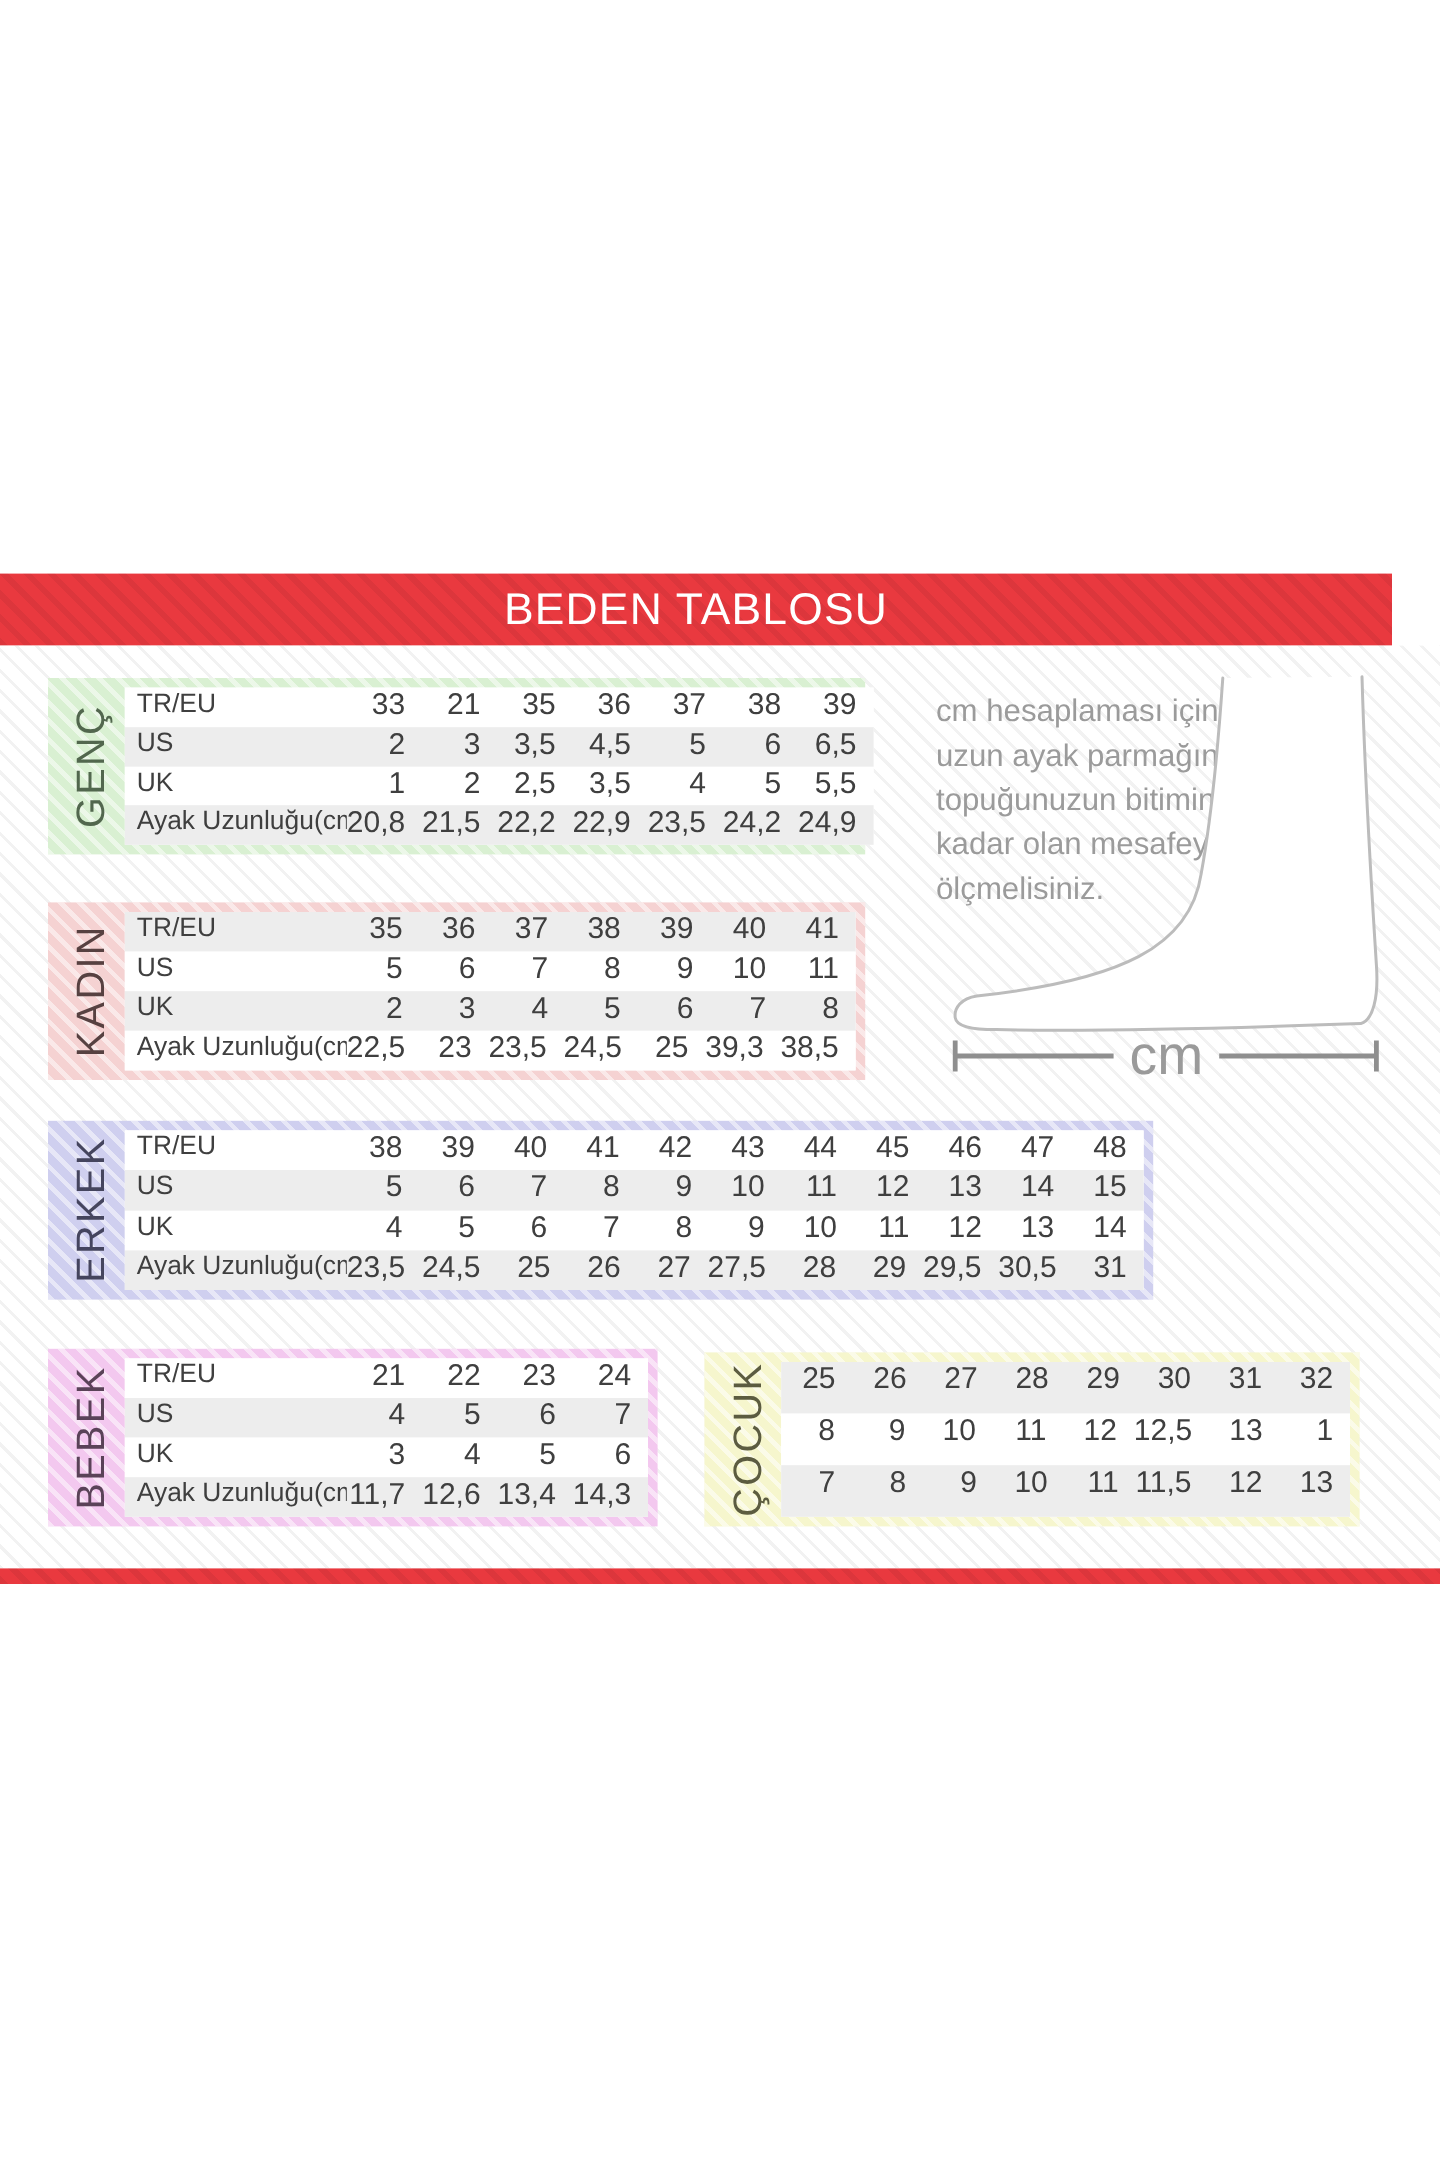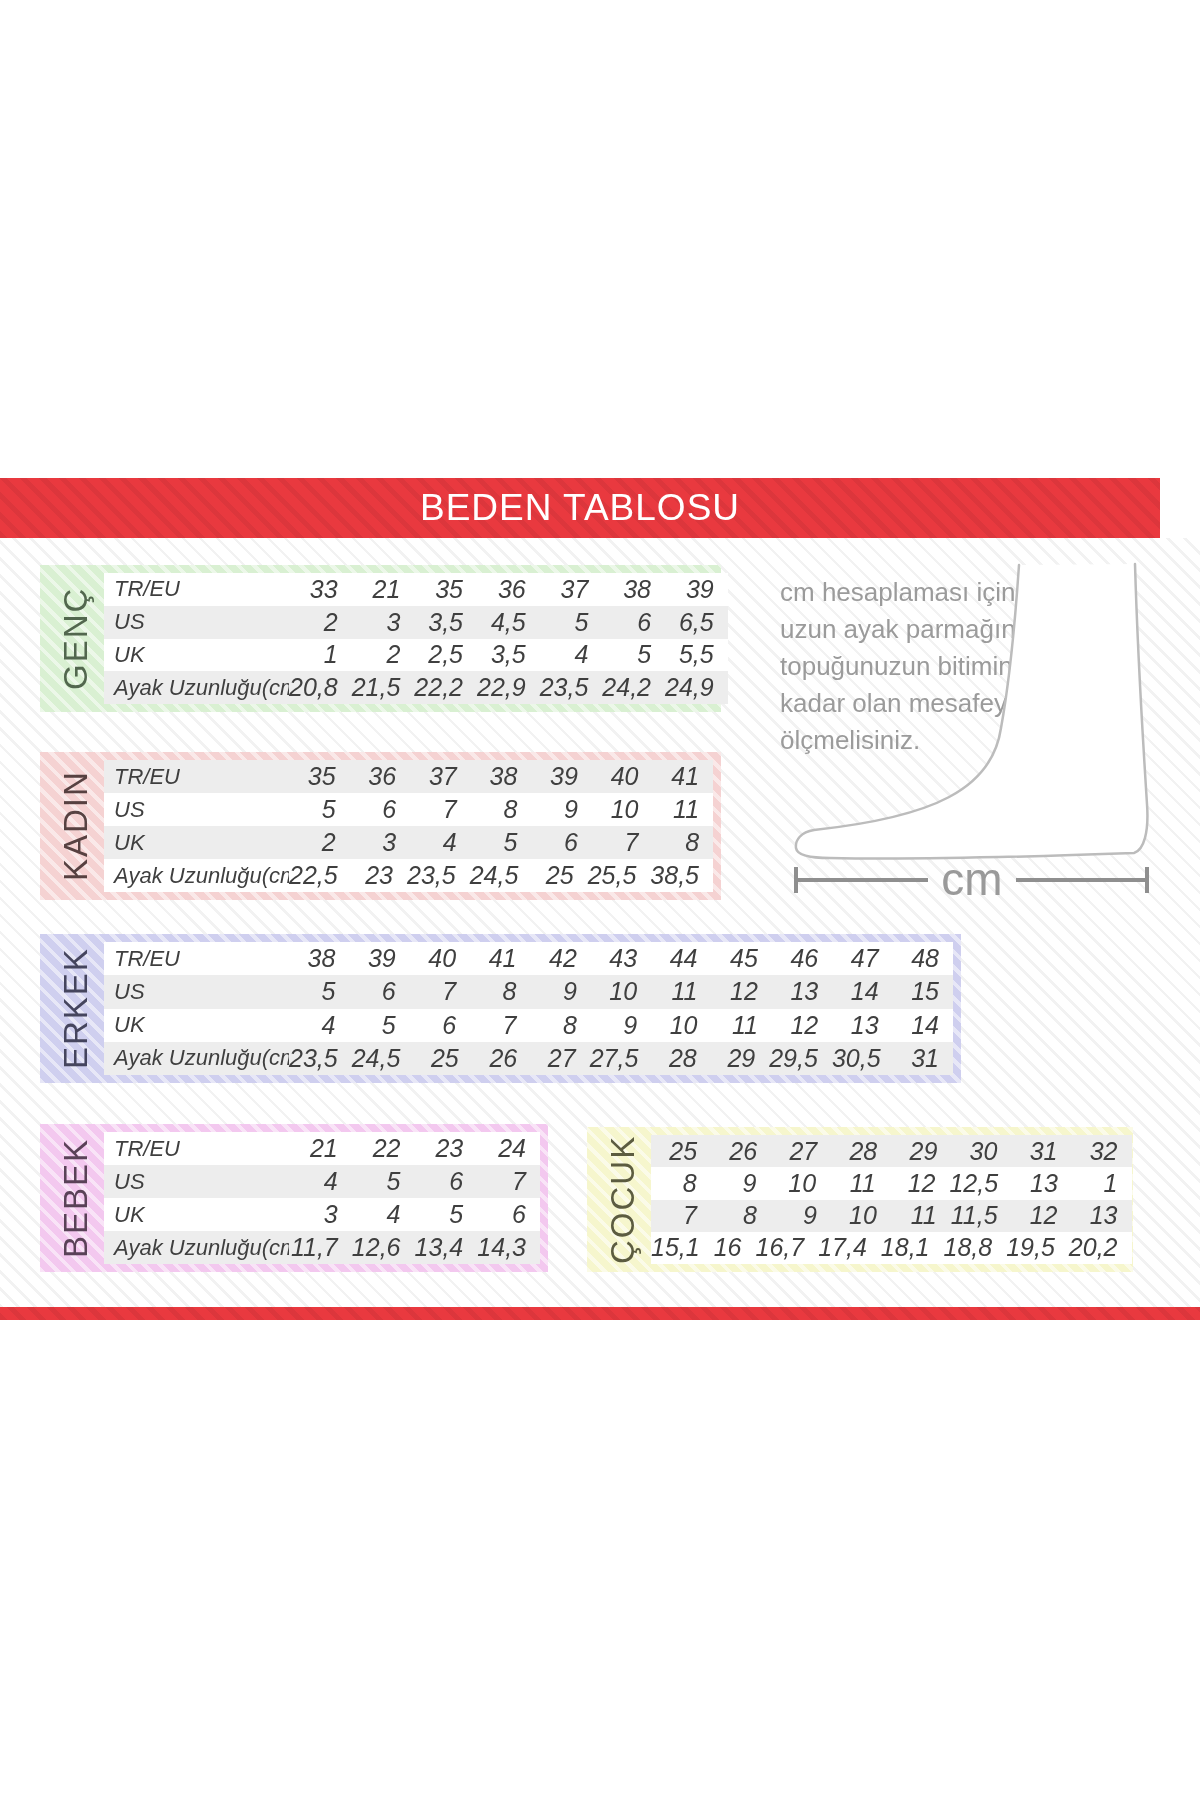--- a/index.html
+++ b/index.html
@@ -21,21 +21,21 @@
   .bottom-bar{position:absolute;left:0;top:1307px;width:1200px;height:13px;
               background-color:#e9393f;
               background-image:repeating-linear-gradient(45deg,rgba(0,0,0,0.055) 0 5px,transparent 5px 14px);}
 
   
   .size-table{position:absolute;display:flex;padding:8px;box-sizing:border-box;}
   .size-table .sidelabel{width:56px;display:flex;align-items:center;justify-content:center;
           writing-mode:vertical-rl;transform:rotate(180deg);
           font-size:33px;letter-spacing:2px;}
   .size-table .grid{flex:1;background:#ffffff;display:flex;flex-direction:column;}
-  .row{flex:1;display:flex;align-items:center;background:#ffffff;font-style:italic;}
+  .row{flex:1;display:flex;align-items:flex-start;background:#ffffff;}
   .row.shaded{background:#ededed;}
   .rowlabel{width:185px;box-sizing:border-box;padding-left:10px;font-size:22px;color:#3f3f3f;
             white-space:nowrap;overflow:hidden;}
   .cell{flex:1;text-align:right;padding-right:14px;font-size:25px;color:#3f3f3f;}
 
   .t-genc {left:40px;top:27px; width:681px;height:147px;
            background-color:#d9f0d2;background-image:repeating-linear-gradient(45deg,rgba(255,255,255,0.5) 0 4px,transparent 4px 11px);}
   .t-genc .sidelabel{color:#52674e;}
   .t-kadin{left:40px;top:214px;width:681px;height:148px;
            background-color:#f5d2d2;background-image:repeating-linear-gradient(45deg,rgba(255,255,255,0.5) 0 4px,transparent 4px 11px);}
@@ -146,21 +146,21 @@
             <div class="cell">7</div>
             <div class="cell">8</div>
           </div>
           <div class="row">
             <div class="rowlabel">Ayak Uzunluğu(cm)</div>
             <div class="cell">22,5</div>
             <div class="cell">23</div>
             <div class="cell">23,5</div>
             <div class="cell">24,5</div>
             <div class="cell">25</div>
-            <div class="cell">25,5</div>
+            <div class="cell">39,3</div>
             <div class="cell">38,5</div>
           </div>
         </div>
     </section>
 
     <section class="size-table t-erkek">
       <div class="sidelabel">ERKEK</div>
       <div class="grid">
           <div class="row">
             <div class="rowlabel">TR/EU</div>
@@ -281,30 +281,20 @@
           <div class="row shaded">
             <div class="cell">7</div>
             <div class="cell">8</div>
             <div class="cell">9</div>
             <div class="cell">10</div>
             <div class="cell">11</div>
             <div class="cell">11,5</div>
             <div class="cell">12</div>
             <div class="cell">13</div>
           </div>
-          <div class="row">
-            <div class="cell">15,1</div>
-            <div class="cell">16</div>
-            <div class="cell">16,7</div>
-            <div class="cell">17,4</div>
-            <div class="cell">18,1</div>
-            <div class="cell">18,8</div>
-            <div class="cell">19,5</div>
-            <div class="cell">20,2</div>
-          </div>
         </div>
     </section>
 
     <p class="instruction">cm hesaplaması için en
 uzun ayak parmağınızdan
 topuğunuzun bitimine
 kadar olan mesafeyi
 ölçmelisiniz.</p>
 
     <svg class="foot-svg" width="380" height="348" viewBox="0 0 380 348">

